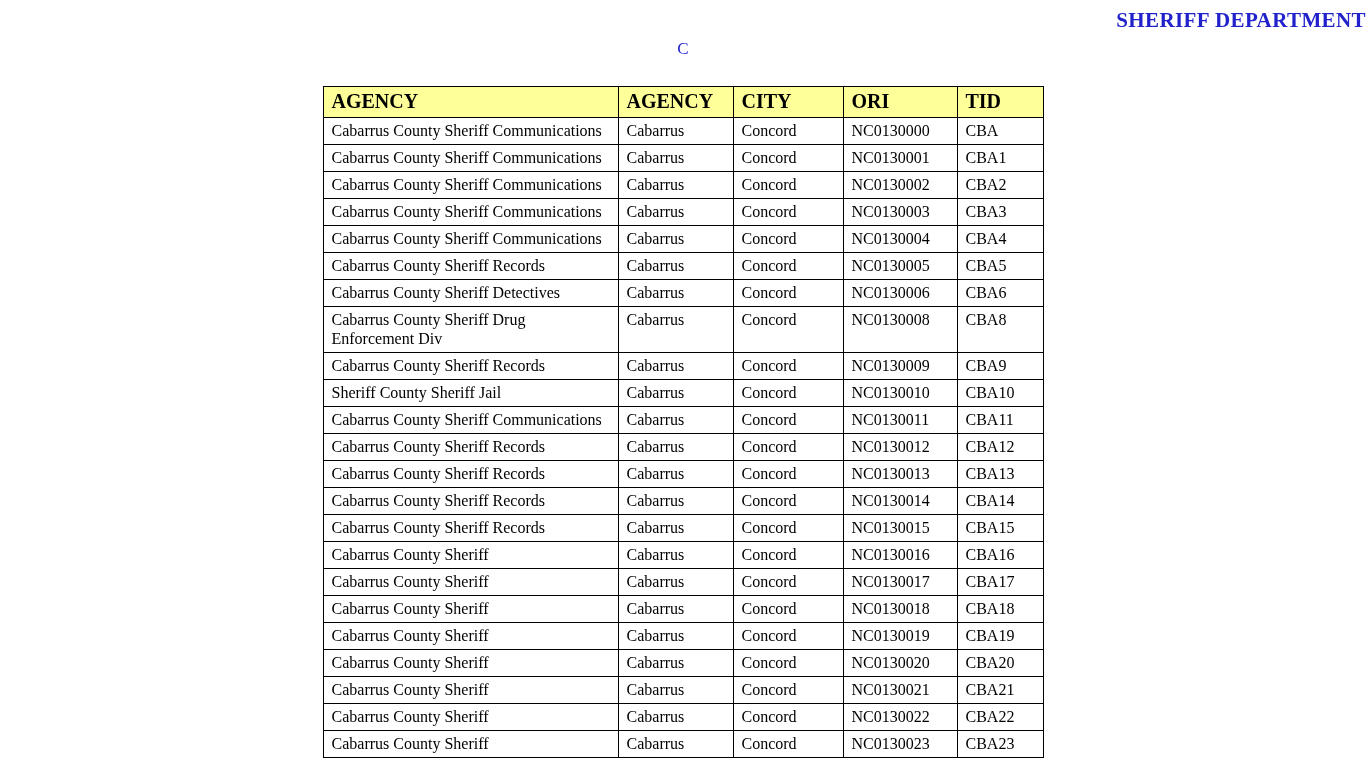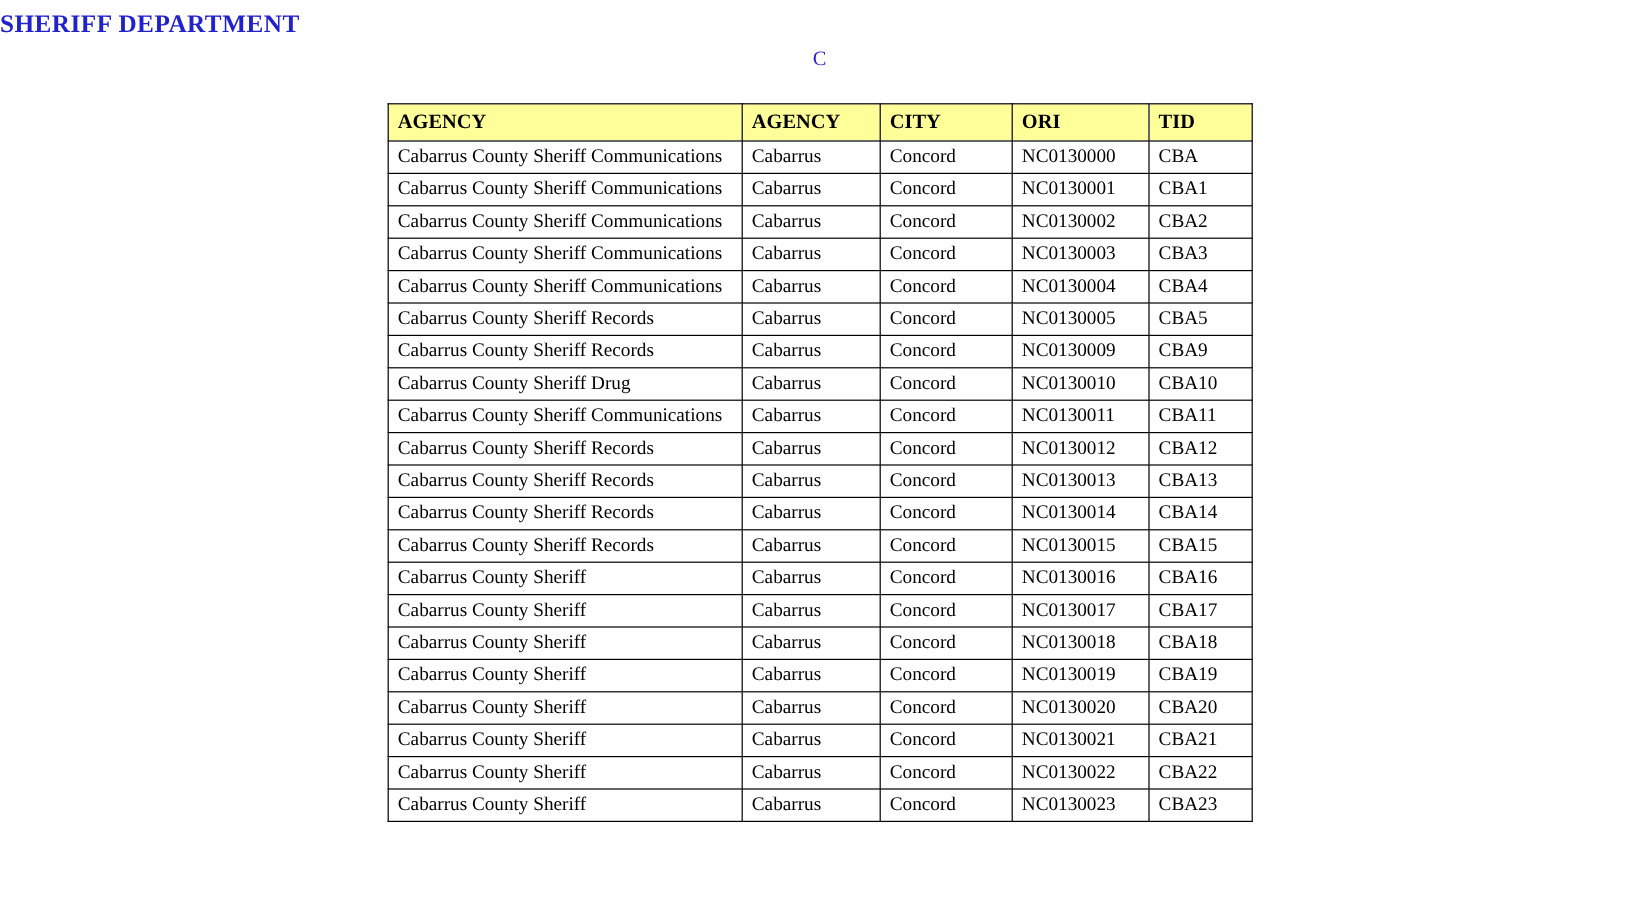--- a/index.html
+++ b/index.html
@@ -2,39 +2,39 @@
 <html style="--title-color: #2222CC; --header-bg: #FFFF99;"><head>
 <meta charset="utf-8">
 <style>
   * { margin: 0; padding: 0; box-sizing: border-box; }
   html, body { background: #ffffff; }
   body {
     width: 1366px; height: 768px; overflow: hidden;
     font-family: "Liberation Serif", serif; color: #000;
   }
   .title {
-    margin-top: 8px; text-align: left;
+    margin-top: 8px; text-align: right;
     font-size: 21px; font-weight: bold; letter-spacing: 0.4px;
     color: var(--title-color, #2222CC);
   }
   .subtitle {
     margin-top: 6px; text-align: center;
     font-size: 17px; color: var(--title-color, #2222CC);
   }
   table.agency-table {
     width: 720px; margin: 27px auto 0;
     border-collapse: collapse; table-layout: fixed;
   }
   .agency-table th, .agency-table td {
     border: 1px solid #000; vertical-align: top; text-align: left;
     overflow: hidden;
   }
   .agency-table th {
     background: var(--header-bg, #FFFF99);
-    font-size: 17px; font-weight: bold;
+    font-size: 20px; font-weight: bold;
     padding: 4px 8px 5px; line-height: 21px;
   }
   .agency-table td {
     font-size: 16px; padding: 3px 8px 4px; line-height: 19px;
   }
 </style>
 </head>
 <body>
 
 <div class="page">
@@ -95,28 +95,42 @@
           <td>CBA4</td>
         </tr>
         <tr>
           <td>Cabarrus County Sheriff Records</td>
           <td>Cabarrus</td>
           <td>Concord</td>
           <td>NC0130005</td>
           <td>CBA5</td>
         </tr>
         <tr>
+          <td>Cabarrus County Sheriff Detectives</td>
+          <td>Cabarrus</td>
+          <td>Concord</td>
+          <td>NC0130006</td>
+          <td>CBA6</td>
+        </tr>
+        <tr>
+          <td>Cabarrus County Sheriff Drug Enforcement Div</td>
+          <td>Cabarrus</td>
+          <td>Concord</td>
+          <td>NC0130008</td>
+          <td>CBA8</td>
+        </tr>
+        <tr>
           <td>Cabarrus County Sheriff Records</td>
           <td>Cabarrus</td>
           <td>Concord</td>
           <td>NC0130009</td>
           <td>CBA9</td>
         </tr>
         <tr>
-          <td>Cabarrus County Sheriff Drug</td>
+          <td>Sheriff County Sheriff Jail</td>
           <td>Cabarrus</td>
           <td>Concord</td>
           <td>NC0130010</td>
           <td>CBA10</td>
         </tr>
         <tr>
           <td>Cabarrus County Sheriff Communications</td>
           <td>Cabarrus</td>
           <td>Concord</td>
           <td>NC0130011</td>

